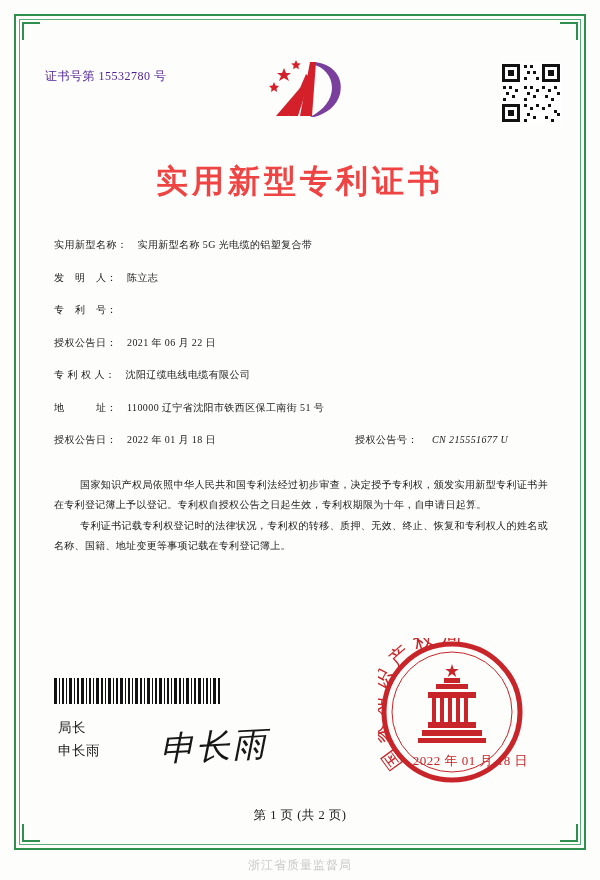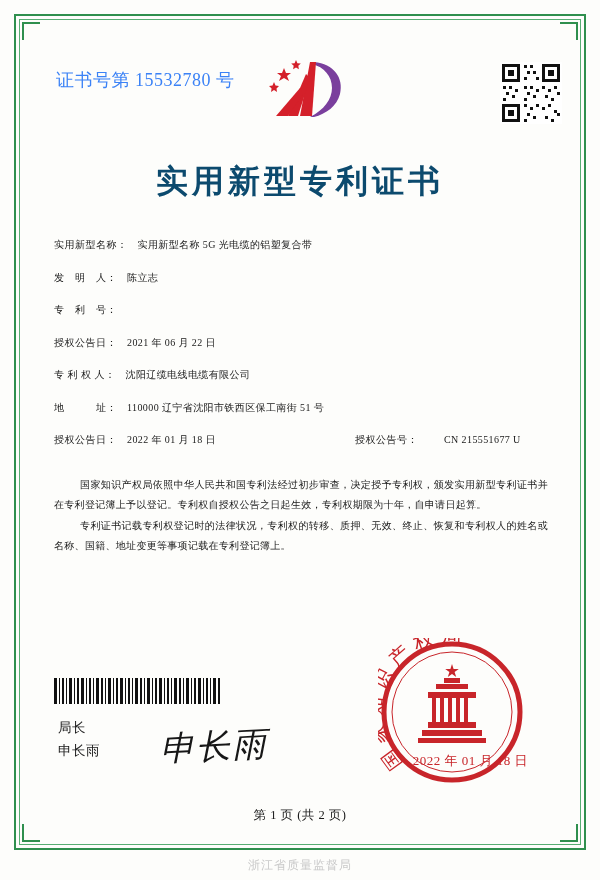--- a/index.html
+++ b/index.html
@@ -58,25 +58,25 @@
     height: 800px;
   }
 
   
   .header-row {
     position: relative;
     height: 88px;
   }
   .cert-no {
     position: absolute;
-    left: 24px;
+    left: 13px;
     top: 36px;
-    font-size: 18px;
-    letter-spacing: 0.5px;
-    color: #3b82f6;
+    font-size: 12px;
+    letter-spacing: 0.5px;
+    color: #4c1d95;
     white-space: nowrap;
   }
   .emblem {
     position: absolute;
     left: 228px;
     top: 22px;
     width: 96px;
     height: 70px;
   }
   .qr {
@@ -87,21 +87,21 @@
     height: 62px;
   }
 
   .title {
     text-align: center;
     font-size: 32px;
     font-weight: bold;
     letter-spacing: 4px;
     margin-top: 40px;
     margin-bottom: 34px;
-    color: #0c4a6e;
+    color: #ef4444;
     font-family: "Liberation Serif", "DejaVu Serif", serif;
   }
 
   .fields {
     margin: 0 18px 0 22px;
   }
   .field-row {
     display: flex;
     align-items: baseline;
     font-size: 10px;
@@ -121,23 +121,24 @@
   .field-row.split .field-value {
     flex: 0 0 auto;
     width: 228px;
   }
   .field-row.split .field-label2 {
     white-space: pre;
     flex: 0 0 auto;
     letter-spacing: 0.5px;
   }
   .field-row.split .field-value2 {
-    margin-left: 26px;
+    margin-left: 14px;
     flex: 1 1 auto;
     letter-spacing: 0.4px;
+    font-style: italic;
   }
 
   .paragraphs {
     margin: 28px 20px 0 22px;
     font-size: 10px;
     line-height: 1.95;
     text-align: justify;
     letter-spacing: 0.3px;
   }
   .paragraphs p {

